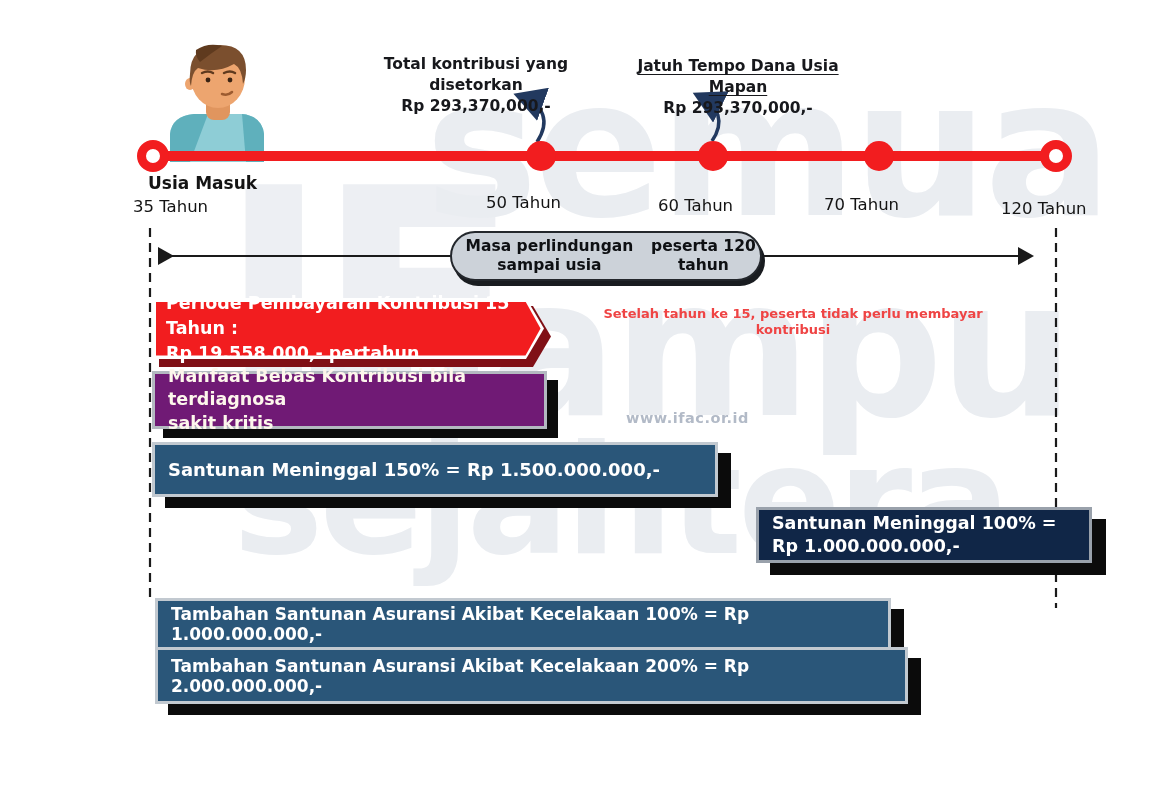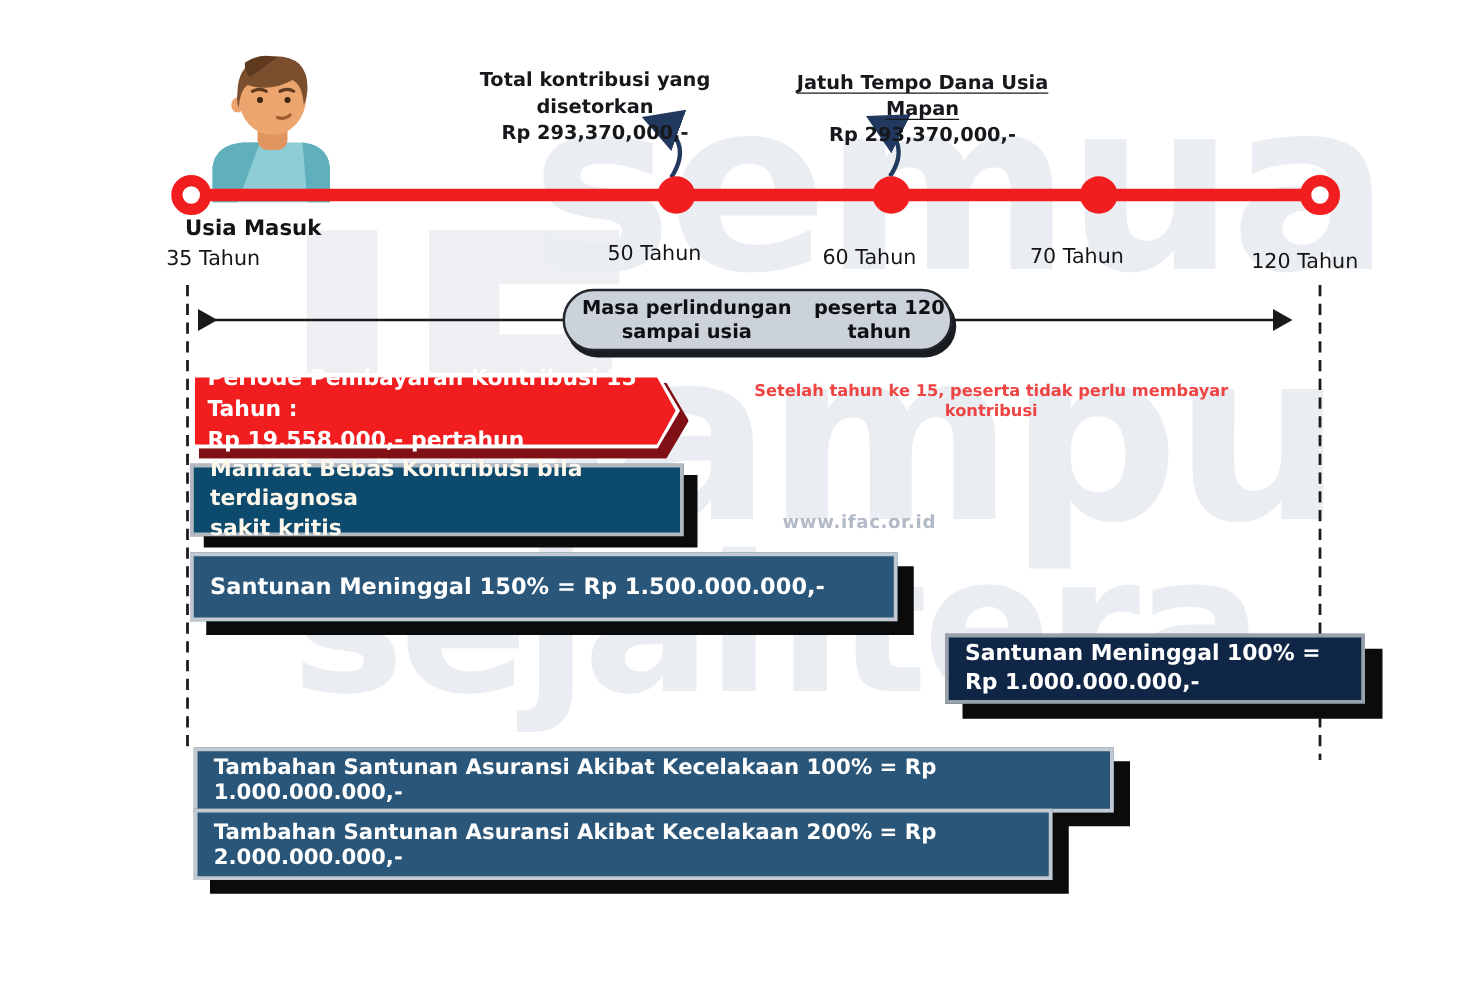--- a/index.html
+++ b/index.html
@@ -59,31 +59,31 @@
   .ribbon .inner{ position:absolute; left:3.5px; top:3.5px; right:3.5px; bottom:3.5px;
                   background:#f21d1f;
                   clip-path:polygon(0 0, calc(100% - 15px) 0, 100% 50%, calc(100% - 15px) 100%, 0 100%); }
   .ribbon .txt{ position:absolute; left:14px; top:50%; transform:translateY(-50%);
                 color:#ffffff; font-weight:bold; font-size:17.5px; line-height:1.45; }
 
   
   .banner{ position:absolute; z-index:4; border:3px solid #c2c9d0;
            box-shadow:13px 11px 0 #0b0b0b; display:flex; flex-direction:column;
            justify-content:center; color:#ffffff; font-weight:bold; padding:4px 13px; }
-  .banner-gold { left:152px; top:371px; width:395px; height:58px; background:#0c4a6e;
+  .banner-gold { left:152px; top:371px; width:395px; height:58px; background:#701a75;
                  border-color:#b3b9c0; color:#fdf7ec; font-size:17.5px; line-height:1.35;
                  box-shadow:11px 9px 0 #0b0b0b; }
   .banner-b150 { left:152px; top:442px; width:566px; height:55px; background:#2a5679;
                  font-size:18px; }
   .banner-n100 { left:718px; top:507px; width:336px; height:56px; background:#102647;
                  border-color:#99a1ab; font-size:17.5px; line-height:1.3;
                  box-shadow:14px 12px 0 #0b0b0b;margin-left:38px; }
   .banner-a100 { left:155px; top:598px; width:736px; height:52px; background:#2a5679;
                  font-size:17px; }
-  .banner-a200 { left:155px; top:647px; width:687px; height:57px; background:#2a5679;
+  .banner-a200 { left:155px; top:647px; width:753px; height:57px; background:#2a5679;
                  font-size:17px; }
 </style>
 </head>
 <body>
 
 <div class="canvas">
 
   <div class="wm wm-if">IF</div>
   <div class="wm wm-semua">semua</div>
   <div class="wm wm-mampu">mampu</div>

